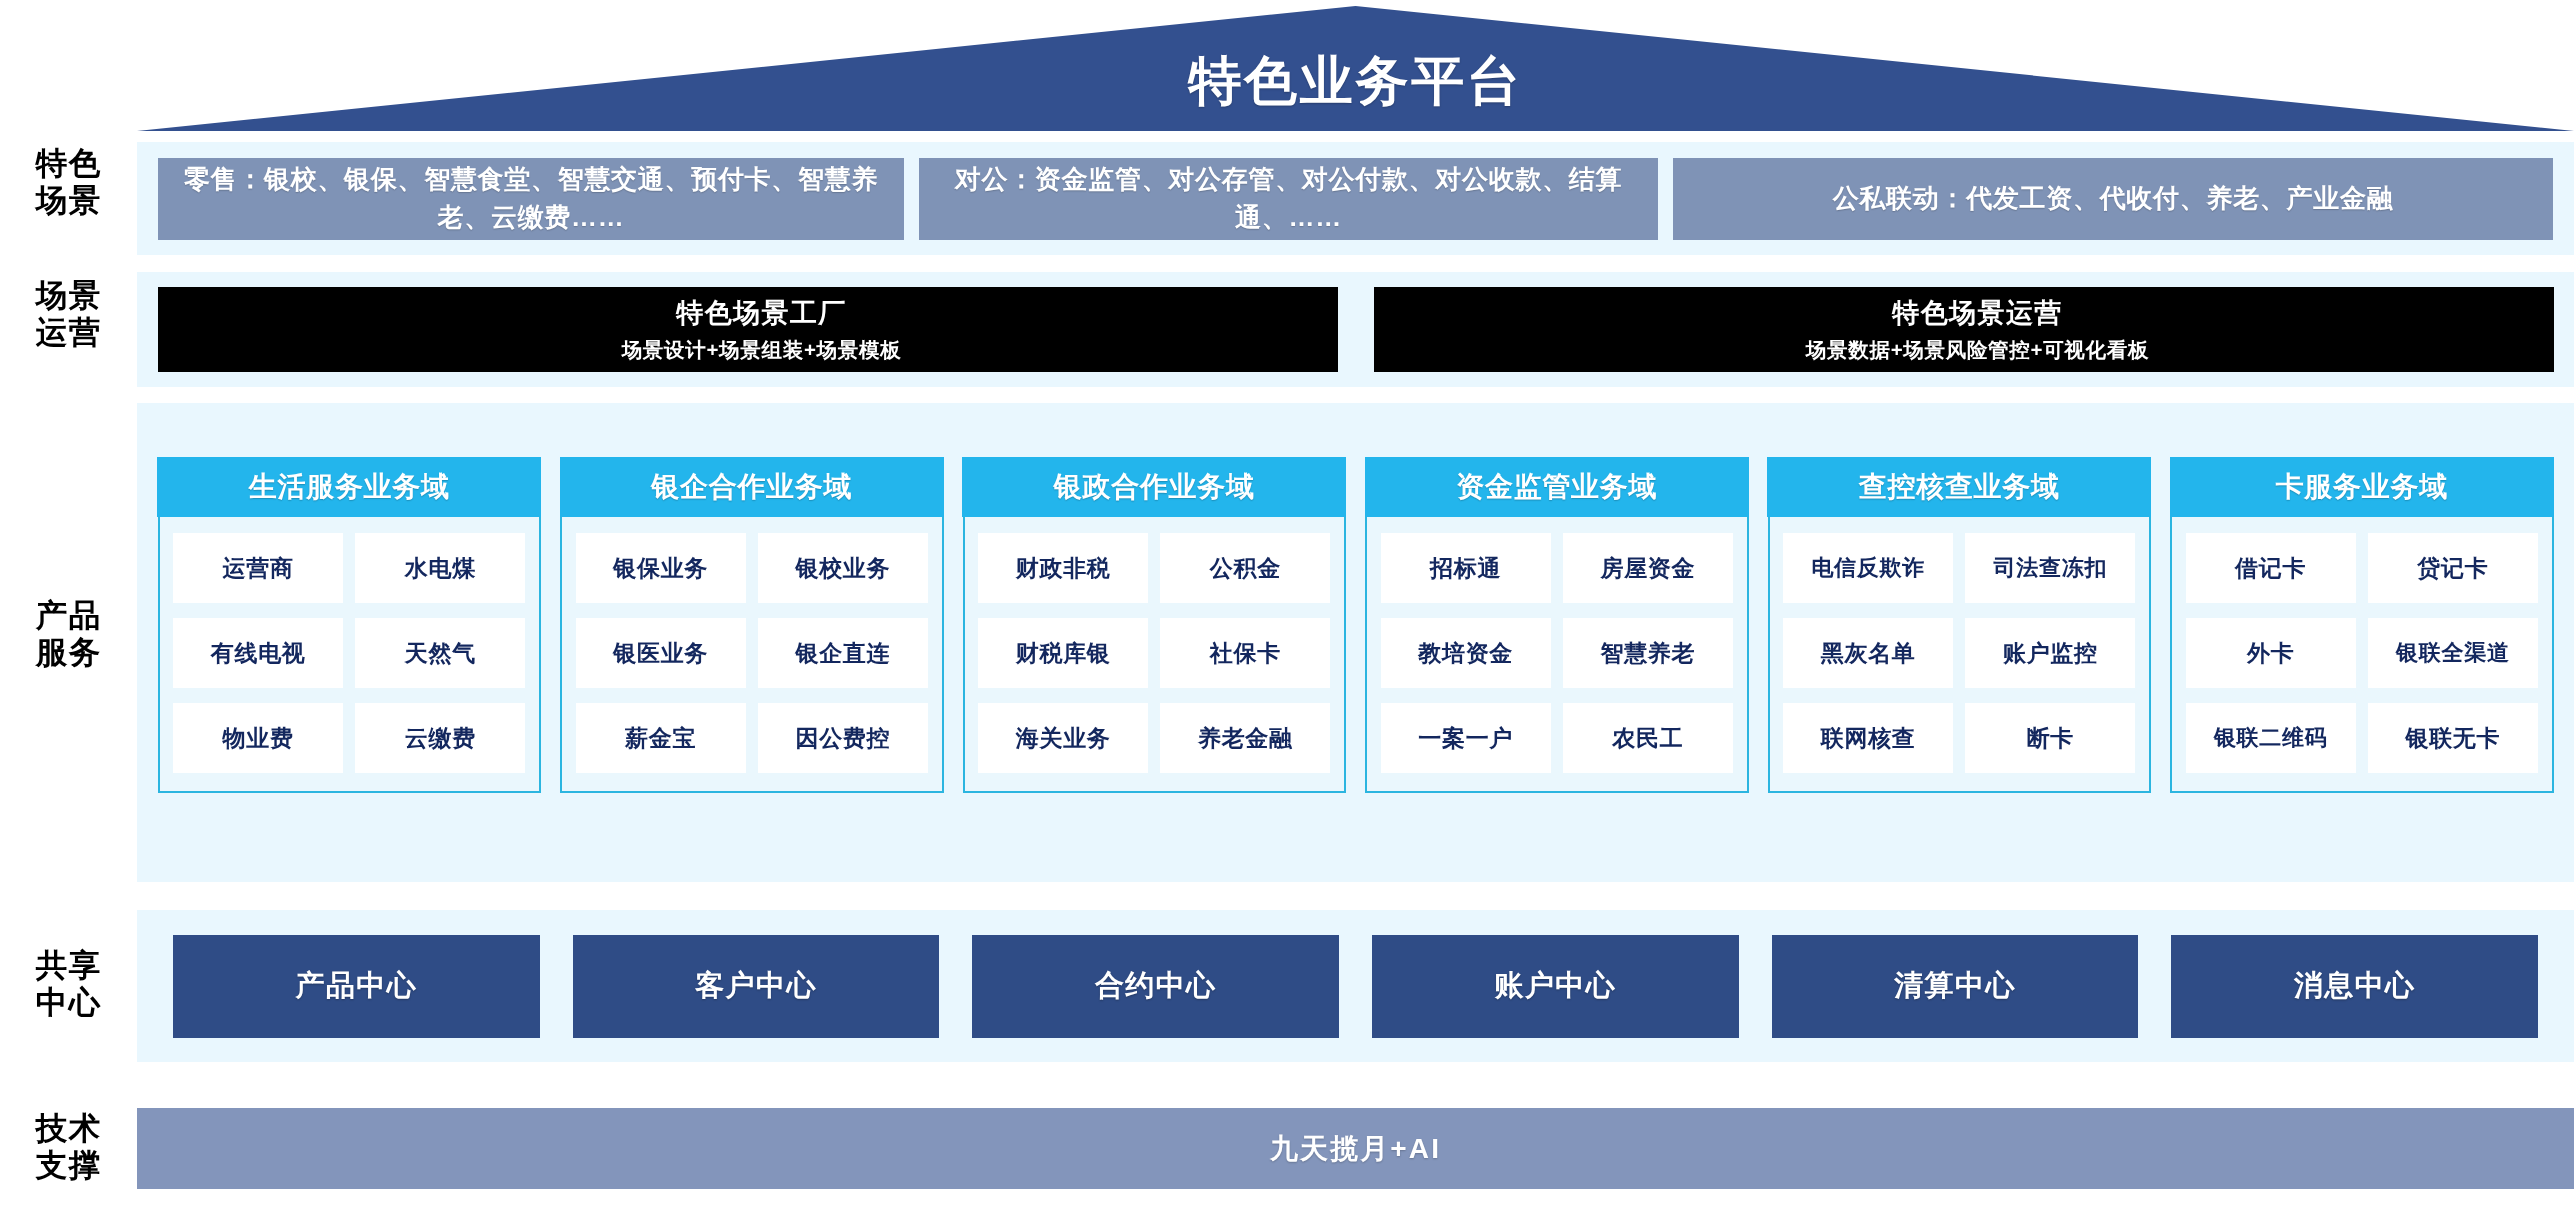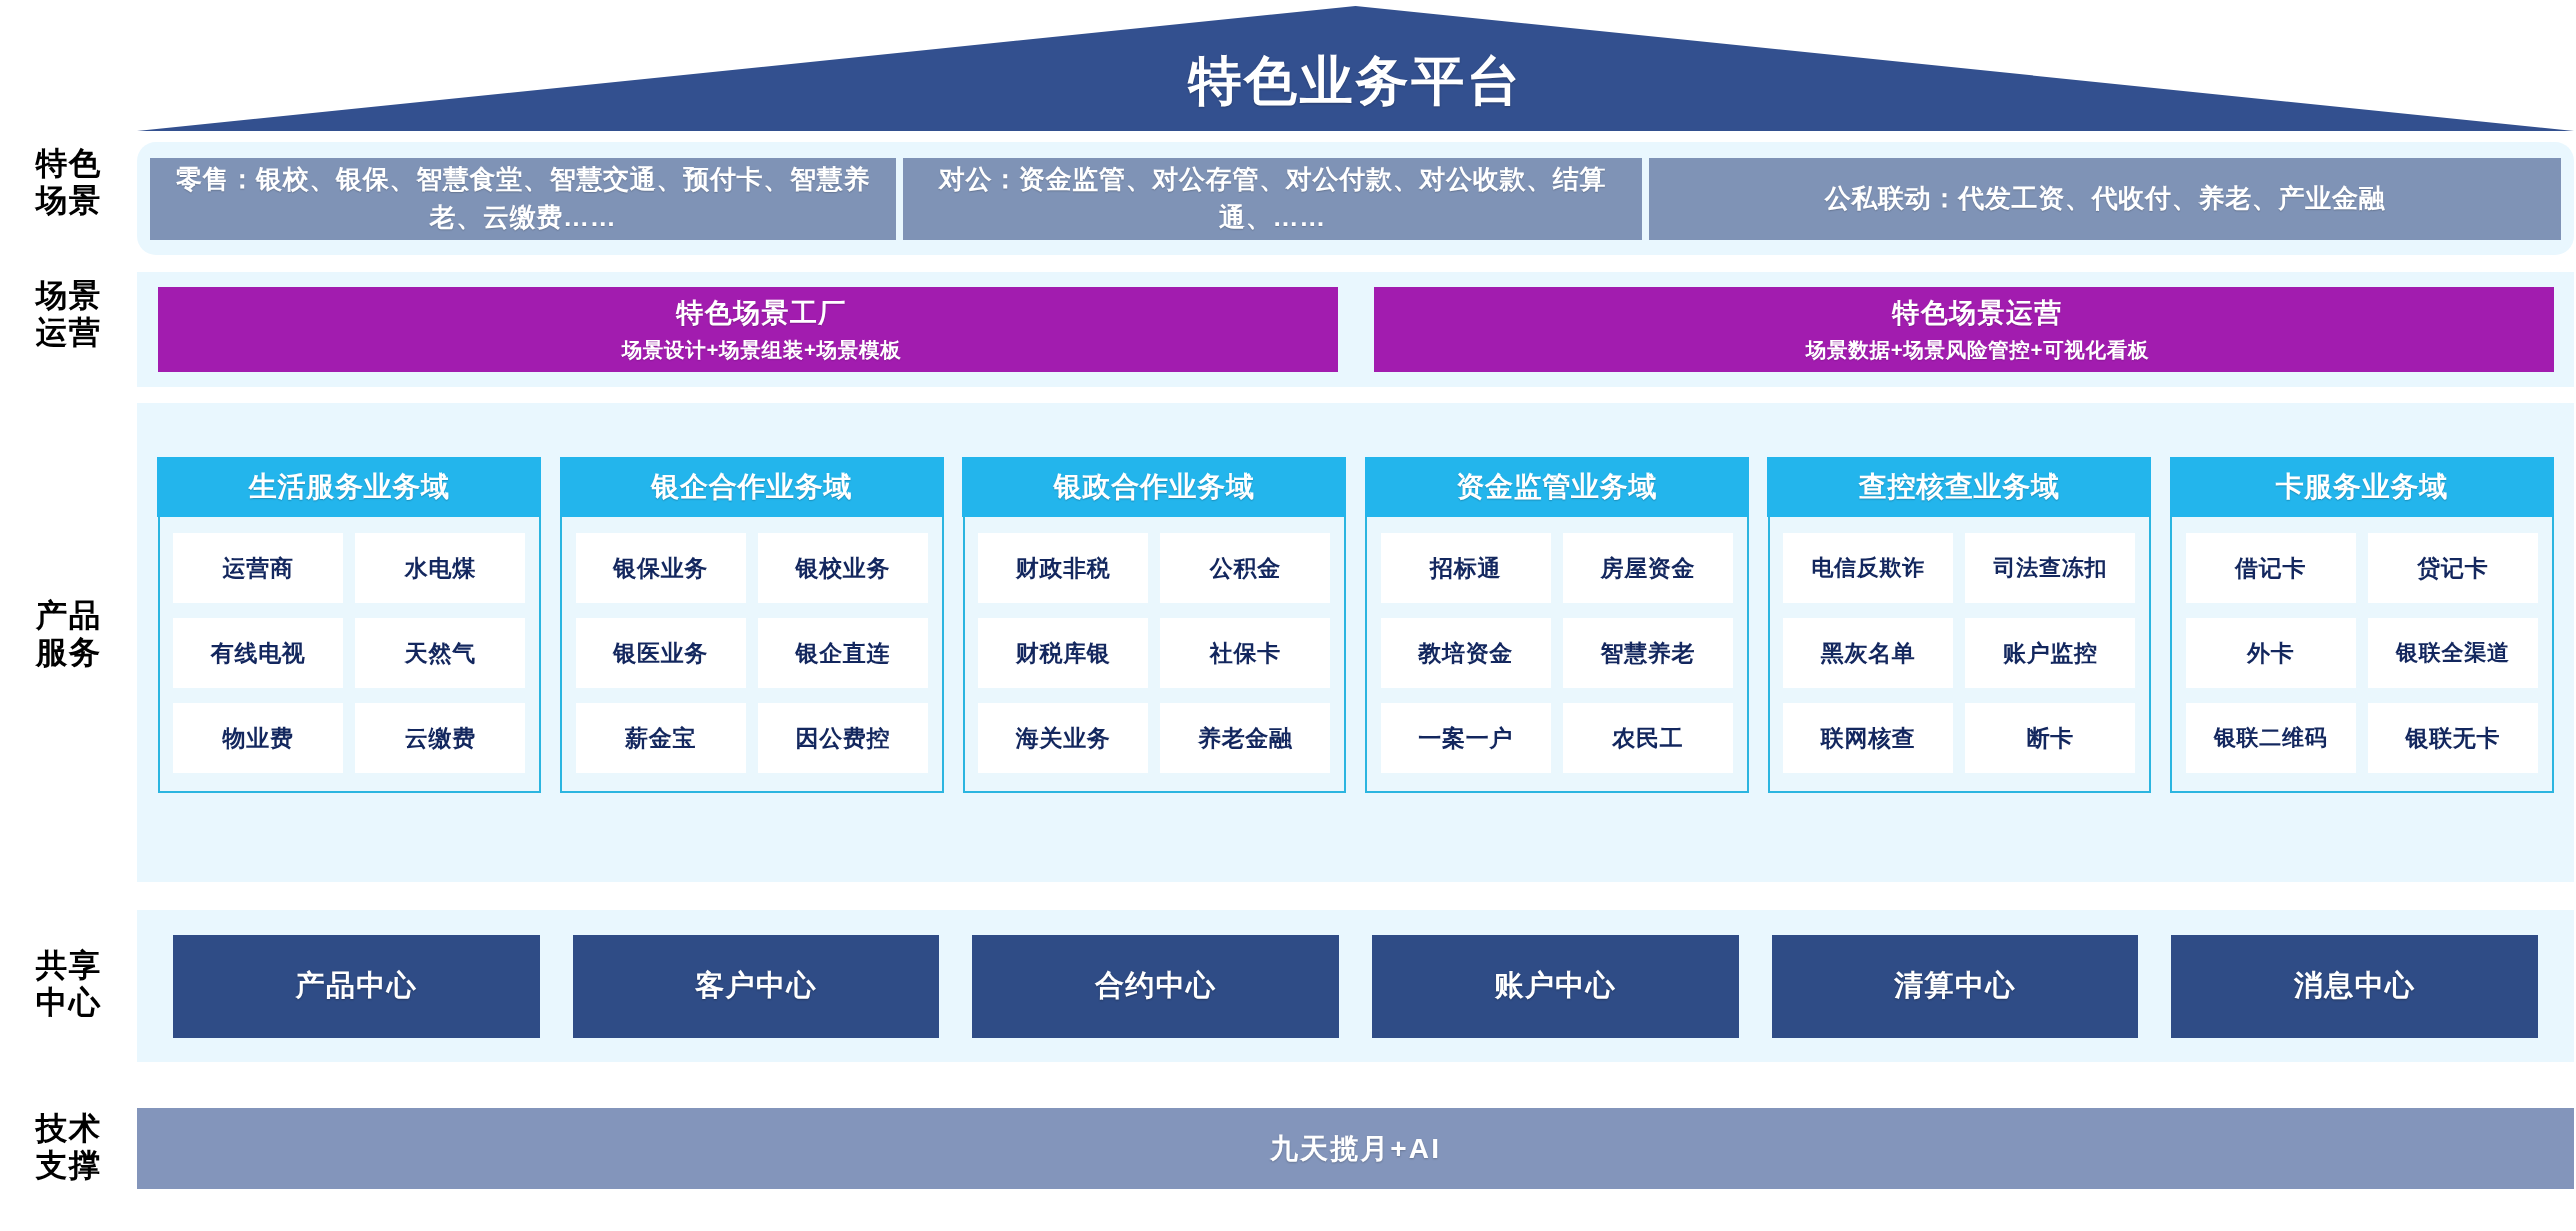--- a/index.html
+++ b/index.html
@@ -25,38 +25,38 @@
     text-align:center;font-size:31.5px;font-weight:bold;color:#000000;
     line-height:1.18;letter-spacing:1.4px;
   }
   .band{
     position:absolute;left:137px;width:2437px;
     background:#e9f7fe;box-sizing:border-box;
   }
 
   
   #band-scenario{top:142px;height:113px;display:flex;align-items:center;
-    padding:0 13px;box-sizing:border-box;gap:7px;border-radius:19px;}
+    padding:0 21px;box-sizing:border-box;gap:15px;}
   .scn-box{
     background:#7f93b6;color:#ffffff;
     display:flex;align-items:center;justify-content:center;text-align:center;
     font-size:26px;font-weight:bold;line-height:1.45;
     padding:5.5px 15px;box-sizing:border-box;height:82px;
     letter-spacing:0.7px;
     text-shadow:0 0.7px 1.4px rgba(0,0,0,.2);
   }
   .scn-retail{flex:0 0 746px;}
   .scn-corp{flex:0 0 739px;}
   .scn-link{flex:1 1 auto;}
 
   
   #band-ops{top:272px;height:115px;display:flex;align-items:center;
     padding:0 20.5px;box-sizing:border-box;gap:36px;}
   .ops-box{
-    background:#a21caf;color:#ffffff;height:85px;
+    background:#000000;color:#ffffff;height:85px;
     display:flex;flex-direction:column;align-items:center;justify-content:center;
     text-align:center;flex:1 1 0;padding-left:28px;
   }
   .ops-title{font-size:27px;font-weight:bold;letter-spacing:1.4px;
     text-shadow:0 0.7px 1.4px rgba(0,0,0,.2);margin-bottom:4.1px;}
   .ops-sub{font-size:20.5px;font-weight:bold;letter-spacing:0.7px;
     text-shadow:0 0.7px 1.4px rgba(0,0,0,.15);}
 
   
   #band-products{top:403px;height:479px;display:flex;align-items:flex-start;

